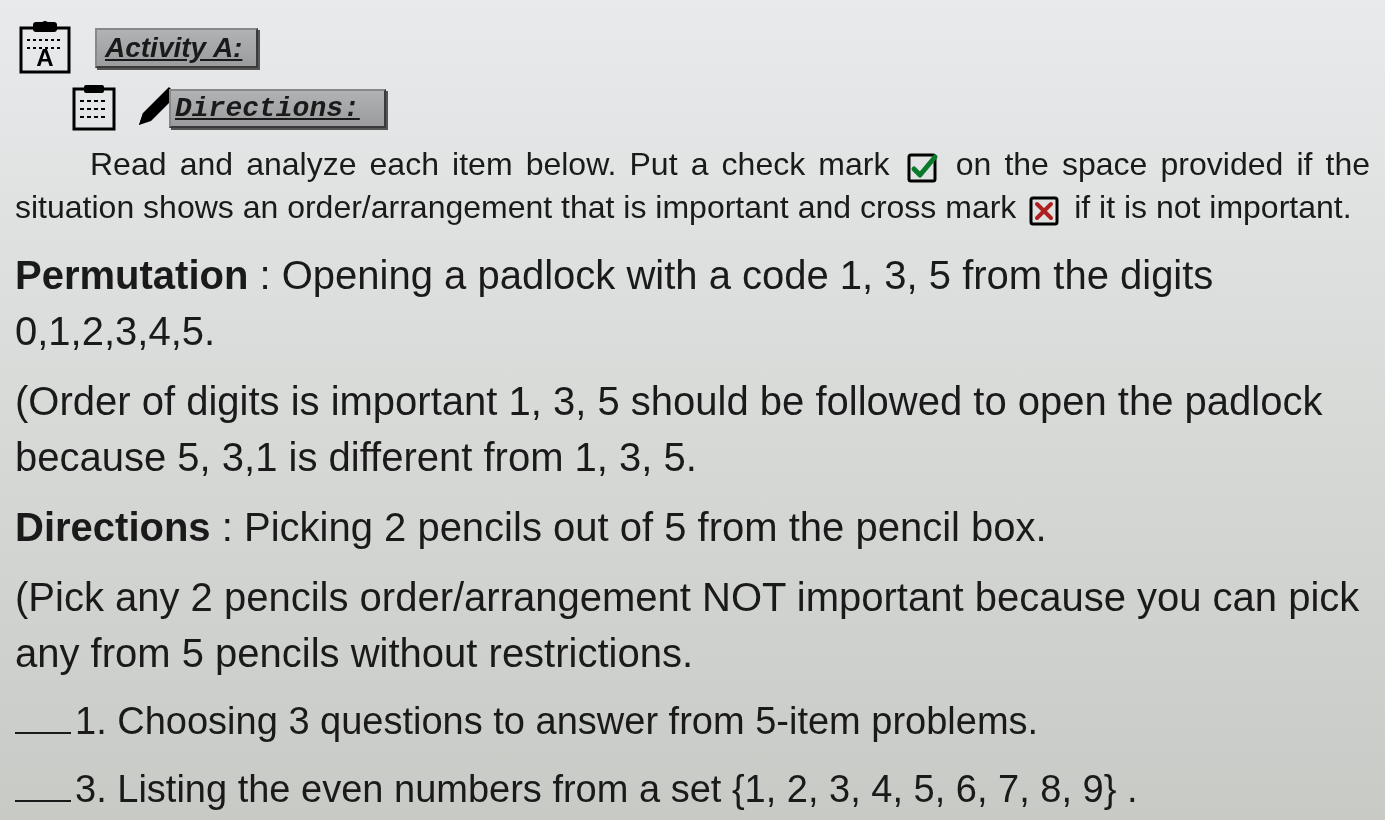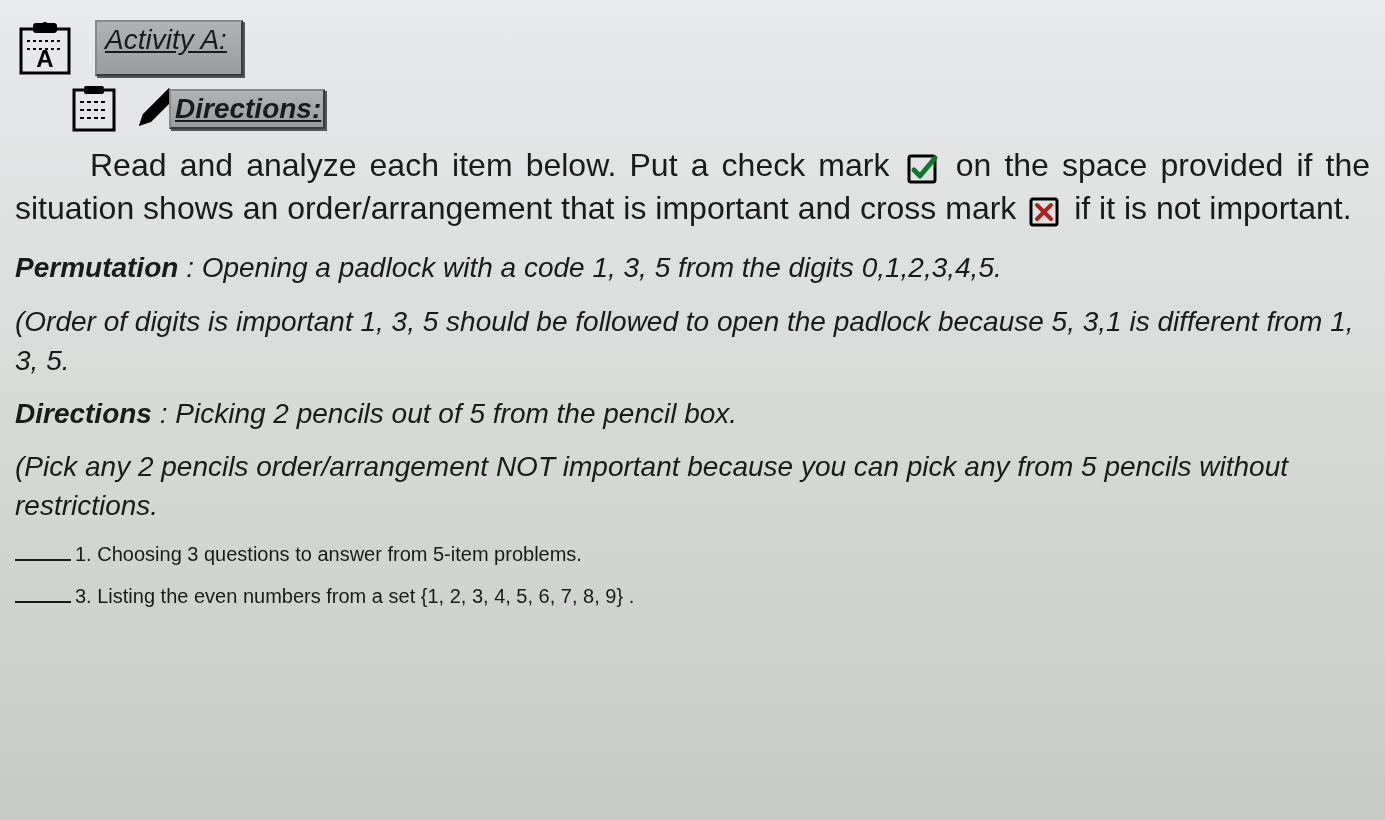--- a/index.html
+++ b/index.html
@@ -32,23 +32,23 @@
     .clipboard-icon svg {
       width: 100%;
       height: 100%;
     }
     
     .activity-label {
       background: linear-gradient(to bottom, #b0b2b4 0%, #9a9c9e 100%);
       border: 2px solid #3a3a3a;
       border-top-color: #888;
       border-left-color: #888;
-      padding: 2px 14px 18px 8px;
+      padding: 2px 14px 2px 8px;
       font-size: 28px;
-      font-weight: normal;
+      font-weight: bold;
       font-style: italic;
       text-decoration: underline;
       display: inline-block;
       box-shadow: 2px 2px 0 #555;
     }
     
     .title-main {
       font-size: 34px;
       font-weight: bold;
       margin-left: 110px;
@@ -73,28 +73,29 @@
       width: 50px;
       height: 50px;
     }
     .pencil-icon svg { width: 100%; height: 100%; }
     
     .directions-label {
       background: linear-gradient(to bottom, #b0b2b4 0%, #9a9c9e 100%);
       border: 2px solid #3a3a3a;
       border-top-color: #888;
       border-left-color: #888;
-      padding: 2px 2px 2px 4px;
+      padding: 2px 24px 2px 4px;
       font-size: 28px;
       font-weight: bold;
       font-style: italic;
       text-decoration: underline;
       display: inline-block;
       box-shadow: 2px 2px 0 #555;
       margin-left: -18px;
+      font-family: Liberation Mono, monospace;
     }
     
     .instructions {
       font-size: 32px;
       line-height: 1.35;
       margin-bottom: 18px;
       text-align: justify;
     }
     .instructions .indent {
       padding-left: 75px;
@@ -103,34 +104,33 @@
     .checkbox-inline {
       display: inline-block;
       width: 32px;
       height: 32px;
       vertical-align: middle;
       margin: 0 4px;
     }
     .checkbox-inline svg { width: 100%; height: 100%; }
     
     .paragraph {
-      font-size: 28px;
+      font-size: 40px;
       line-height: 1.4;
       margin-bottom: 14px;
-      font-style: italic;
     }
     
     .bold { font-weight: bold; }
     
     .question-list {
       margin-top: 6px;
     }
     
     .question-item {
-      font-size: 20px;
+      font-size: 38px;
       line-height: 1.4;
       margin-bottom: 14px;
       display: flex;
       align-items: baseline;
     }
     
     .blank-line {
       display: inline-block;
       width: 56px;
       border-bottom: 2px solid #1a1a1a;

